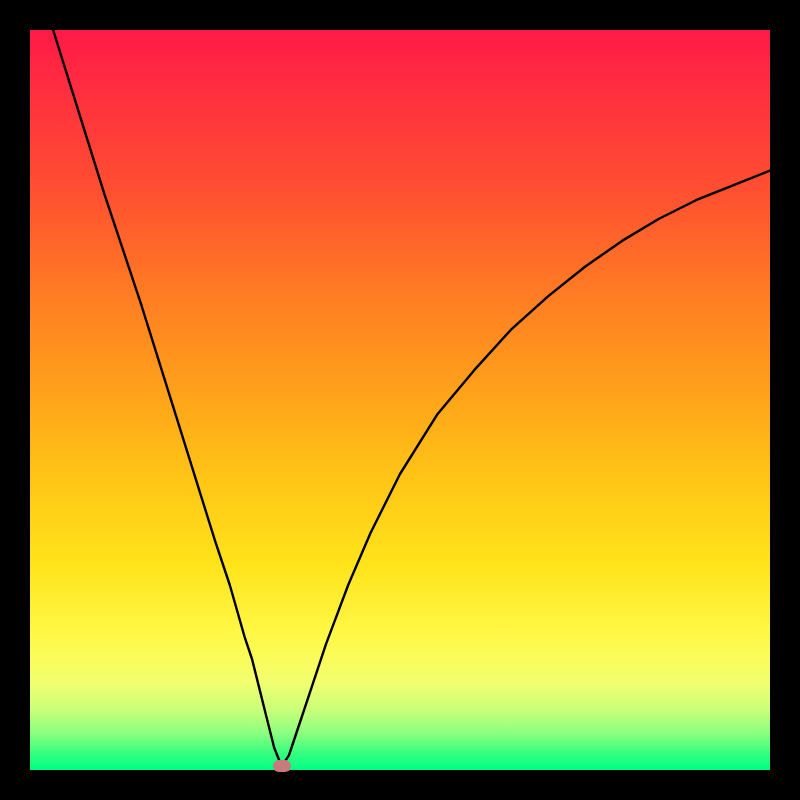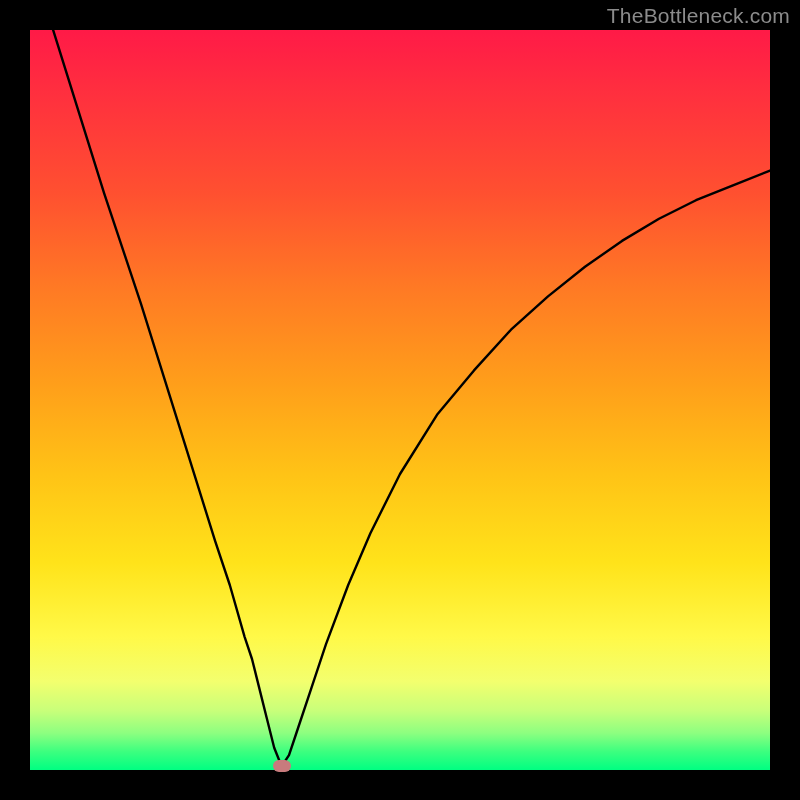--- a/index.html
+++ b/index.html
@@ -63,20 +63,19 @@
     font-size: 21px;
     font-weight: 500;
     letter-spacing: 0.2px;
     user-select: none;
   }
 </style>
 </head>
 <body>
 
 <div class="frame">
-  <div class="watermark">TheBottleneck.com</div>
   <div class="plot">
     <svg class="curve" viewBox="0 0 740 740" preserveAspectRatio="none">
       <path id="curve-path" fill="none" stroke="#000" stroke-width="2.4" stroke-linecap="round" stroke-linejoin="round" d="M0.00 -74.00 L37.00 44.40 L74.00 162.80 L111.00 273.80 L148.00 392.20 L185.00 510.60 L199.80 555.00 L214.60 606.80 L222.00 629.00 L229.40 658.60 L236.80 688.20 L244.20 717.80 L251.60 736.30 L259.00 725.20 L266.40 703.00 L281.20 658.60 L296.00 614.20 L318.20 555.00 L340.40 503.20 L370.00 444.00 L407.00 384.80 L444.00 340.40 L481.00 299.70 L518.00 266.40 L555.00 236.80 L592.00 210.90 L629.00 188.70 L666.00 170.20 L703.00 155.40 L740.00 140.60"></path>
     </svg>
     <div id="marker-dot" class="dot" style="left: 251.6px; top: 736.3px; background: rgb(200, 123, 125);"></div>
   </div>
 </div>
 
 </body></html>

